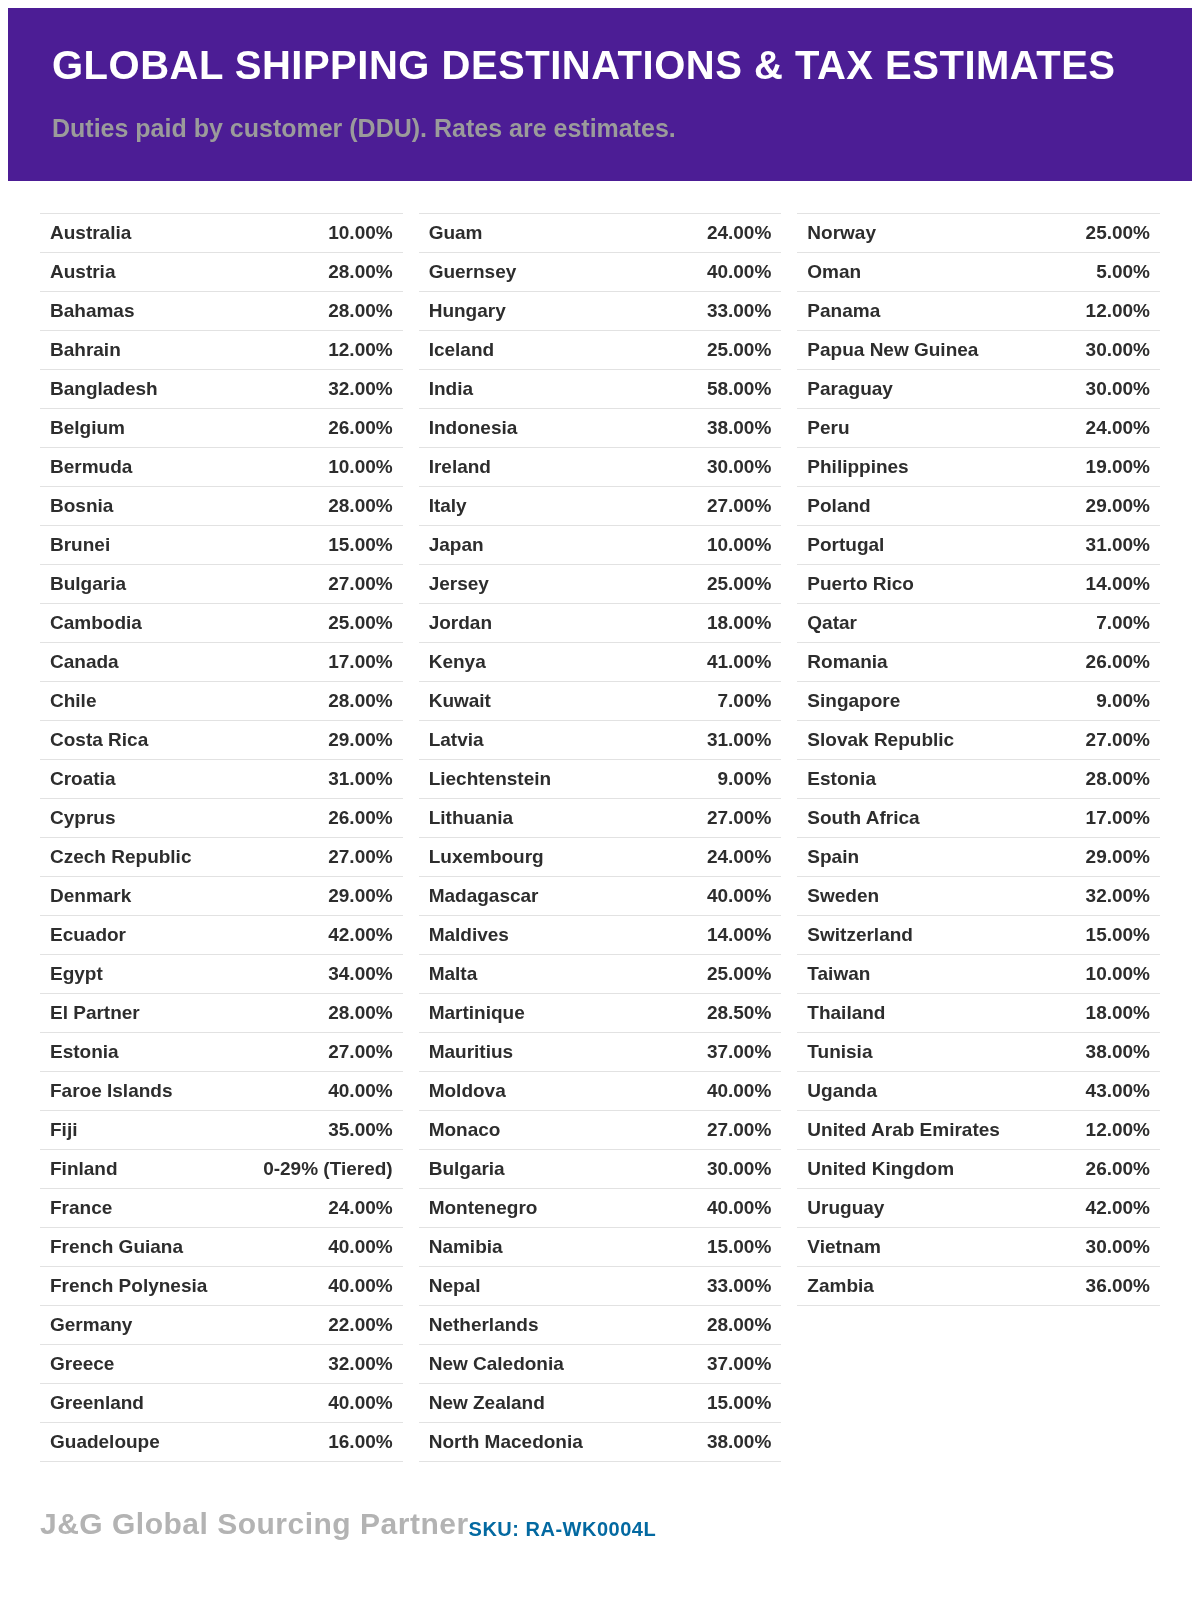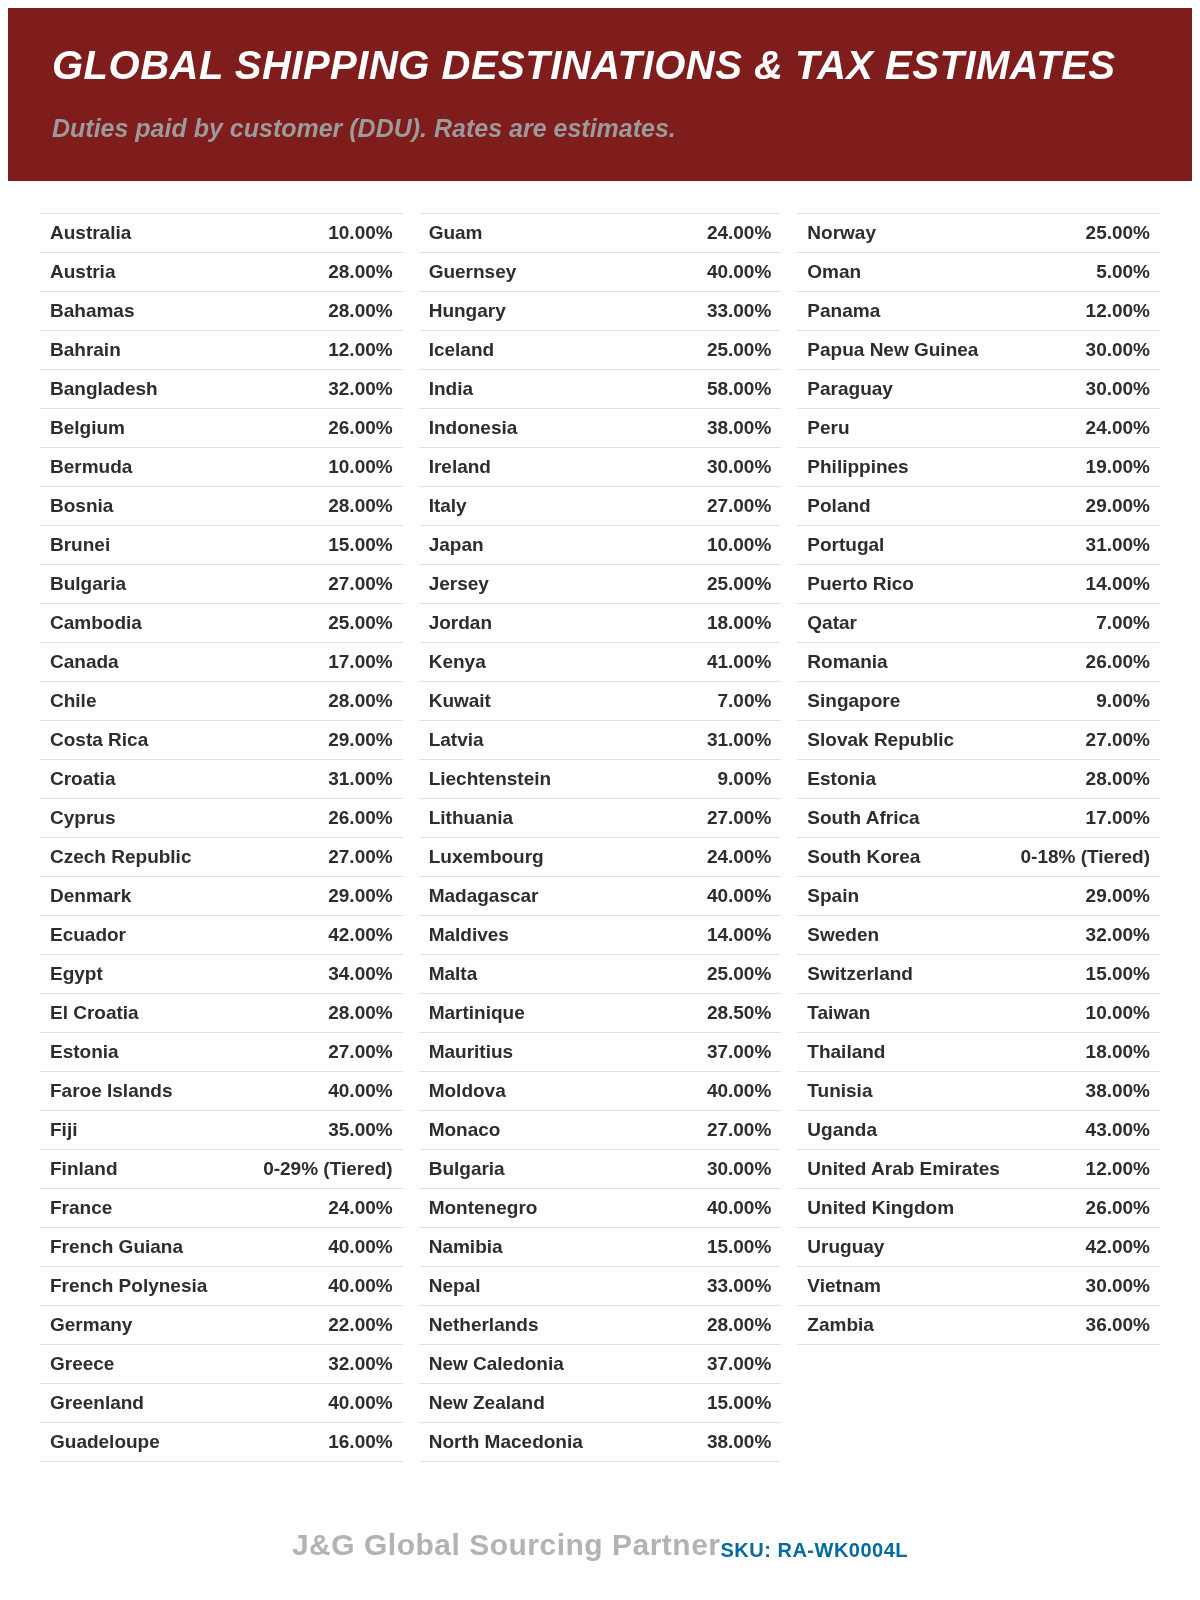--- a/index.html
+++ b/index.html
@@ -12,23 +12,22 @@
 
   body {
     min-height: 1600px;
     display: flex;
     flex-direction: column;
   }
 
   
   .header {
     margin: 8px 8px 0 8px;
-    background: #7f1d1d;
+    background: #4c1d95;
     padding: 34px 44px 38px 44px;
-    font-style: italic;
   }
   .header h1 {
     color: #ffffff;
     font-size: 40px;
     font-weight: 800;
     letter-spacing: 0.5px;
     line-height: 1.15;
   }
   .header p {
     margin-top: 26px;
@@ -66,24 +65,24 @@
     color: #2d2d2d;
     font-size: 19px;
     font-weight: 600;
     white-space: nowrap;
     text-align: right;
   }
 
   
   .footer {
     margin-top: auto;
-    padding: 30px 40px 38px 40px;
+    padding: 30px 40px 59px 40px;
     display: flex;
     align-items: flex-end;
-    justify-content: center;
+    justify-content: flex-start;
   }
   .brand {
     color: #b3b3b3;
     font-size: 30px;
     font-weight: 800;
     letter-spacing: 0.5px;
   }
   .sku {
     color: #0369a1;
     font-size: 20px;
@@ -175,21 +174,21 @@
       </div>
       <div class="row">
         <span class="country">Ecuador</span>
         <span class="rate">42.00%</span>
       </div>
       <div class="row">
         <span class="country">Egypt</span>
         <span class="rate">34.00%</span>
       </div>
       <div class="row">
-        <span class="country">El Croatia</span>
+        <span class="country">El Partner</span>
         <span class="rate">28.00%</span>
       </div>
       <div class="row">
         <span class="country">Estonia</span>
         <span class="rate">27.00%</span>
       </div>
       <div class="row">
         <span class="country">Faroe Islands</span>
         <span class="rate">40.00%</span>
       </div>
@@ -417,24 +416,20 @@
         <span class="country">Slovak Republic</span>
         <span class="rate">27.00%</span>
       </div>
       <div class="row">
         <span class="country">Estonia</span>
         <span class="rate">28.00%</span>
       </div>
       <div class="row">
         <span class="country">South Africa</span>
         <span class="rate">17.00%</span>
-      </div>
-      <div class="row">
-        <span class="country">South Korea</span>
-        <span class="rate">0-18% (Tiered)</span>
       </div>
       <div class="row">
         <span class="country">Spain</span>
         <span class="rate">29.00%</span>
       </div>
       <div class="row">
         <span class="country">Sweden</span>
         <span class="rate">32.00%</span>
       </div>
       <div class="row">

